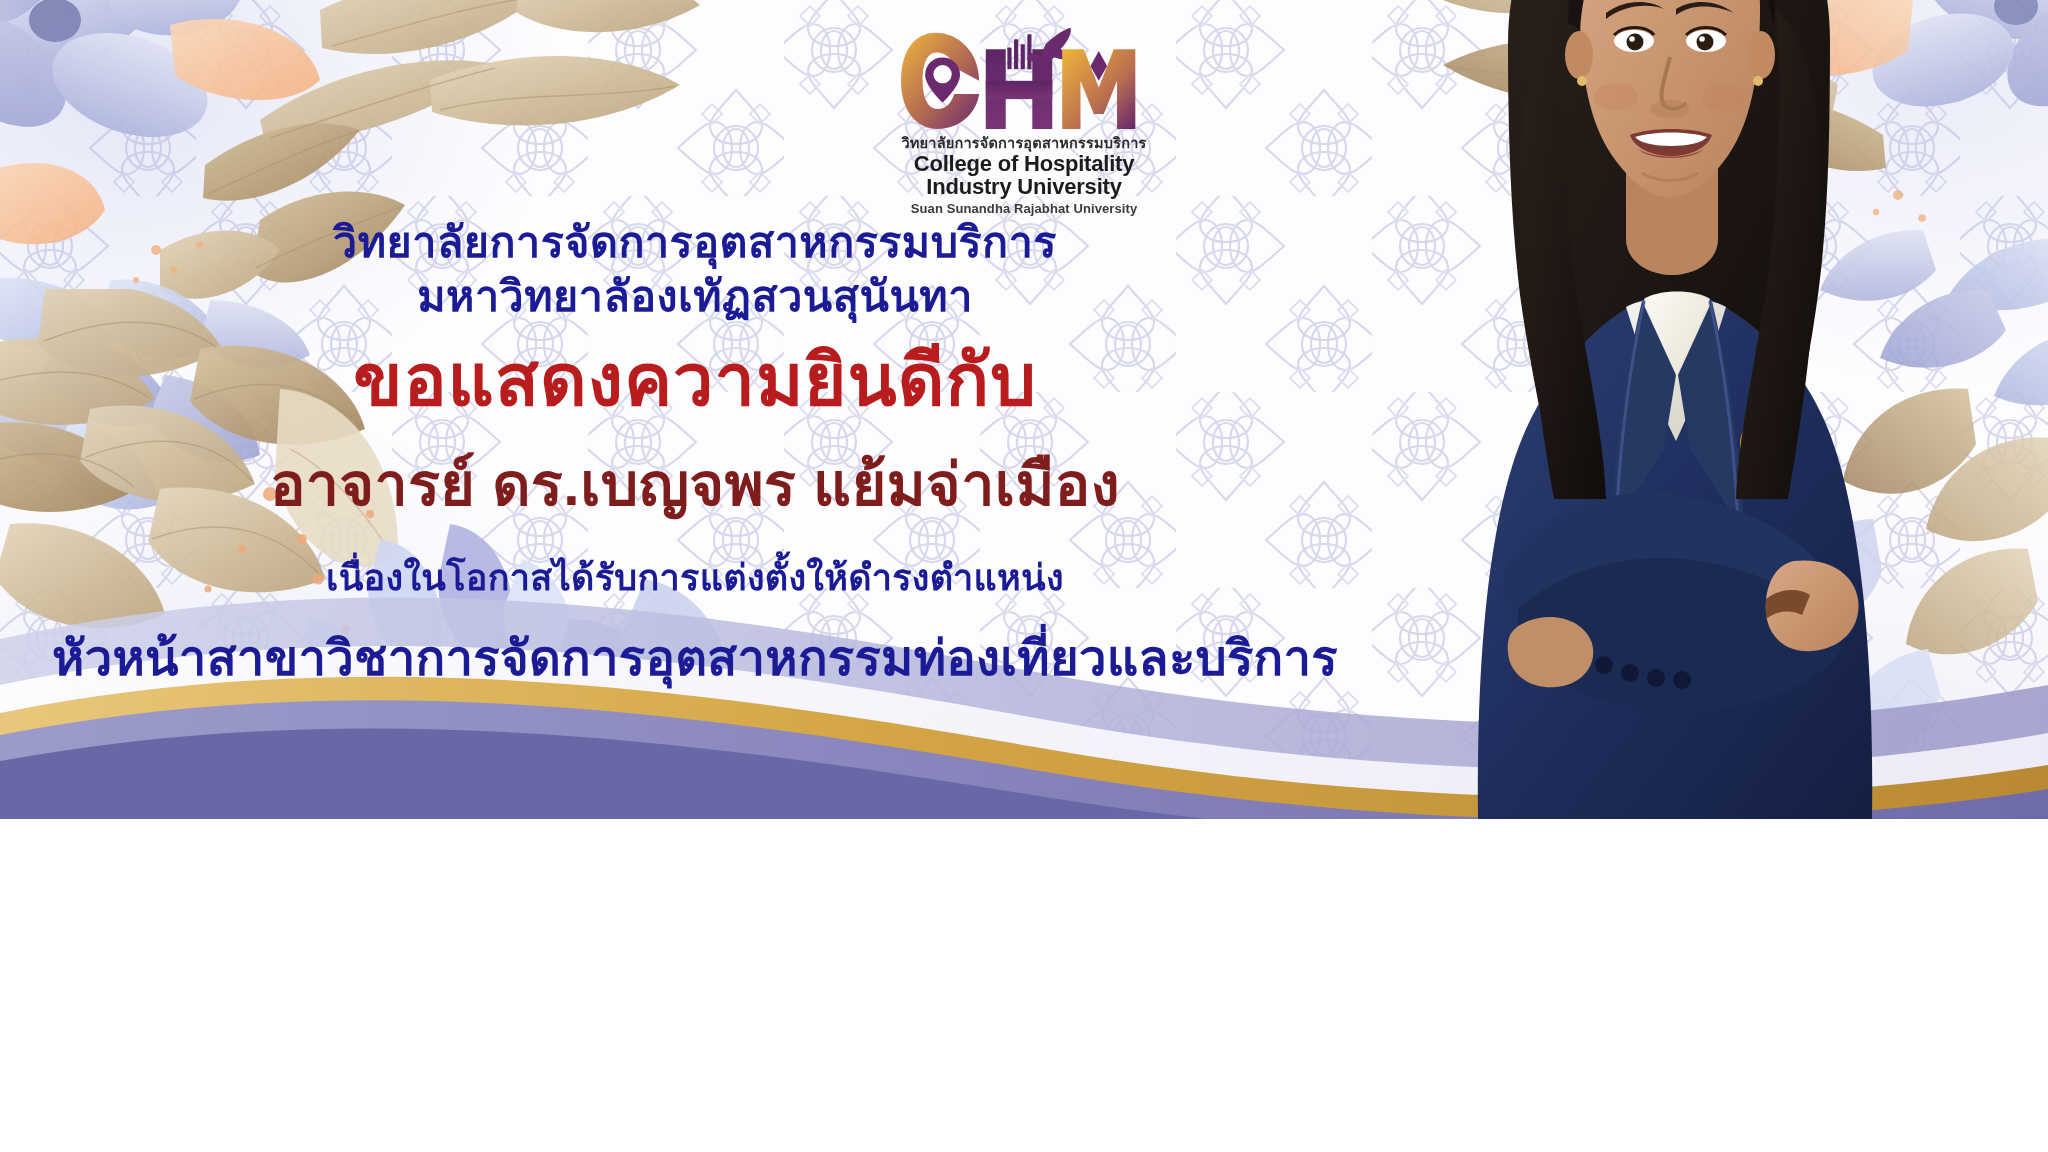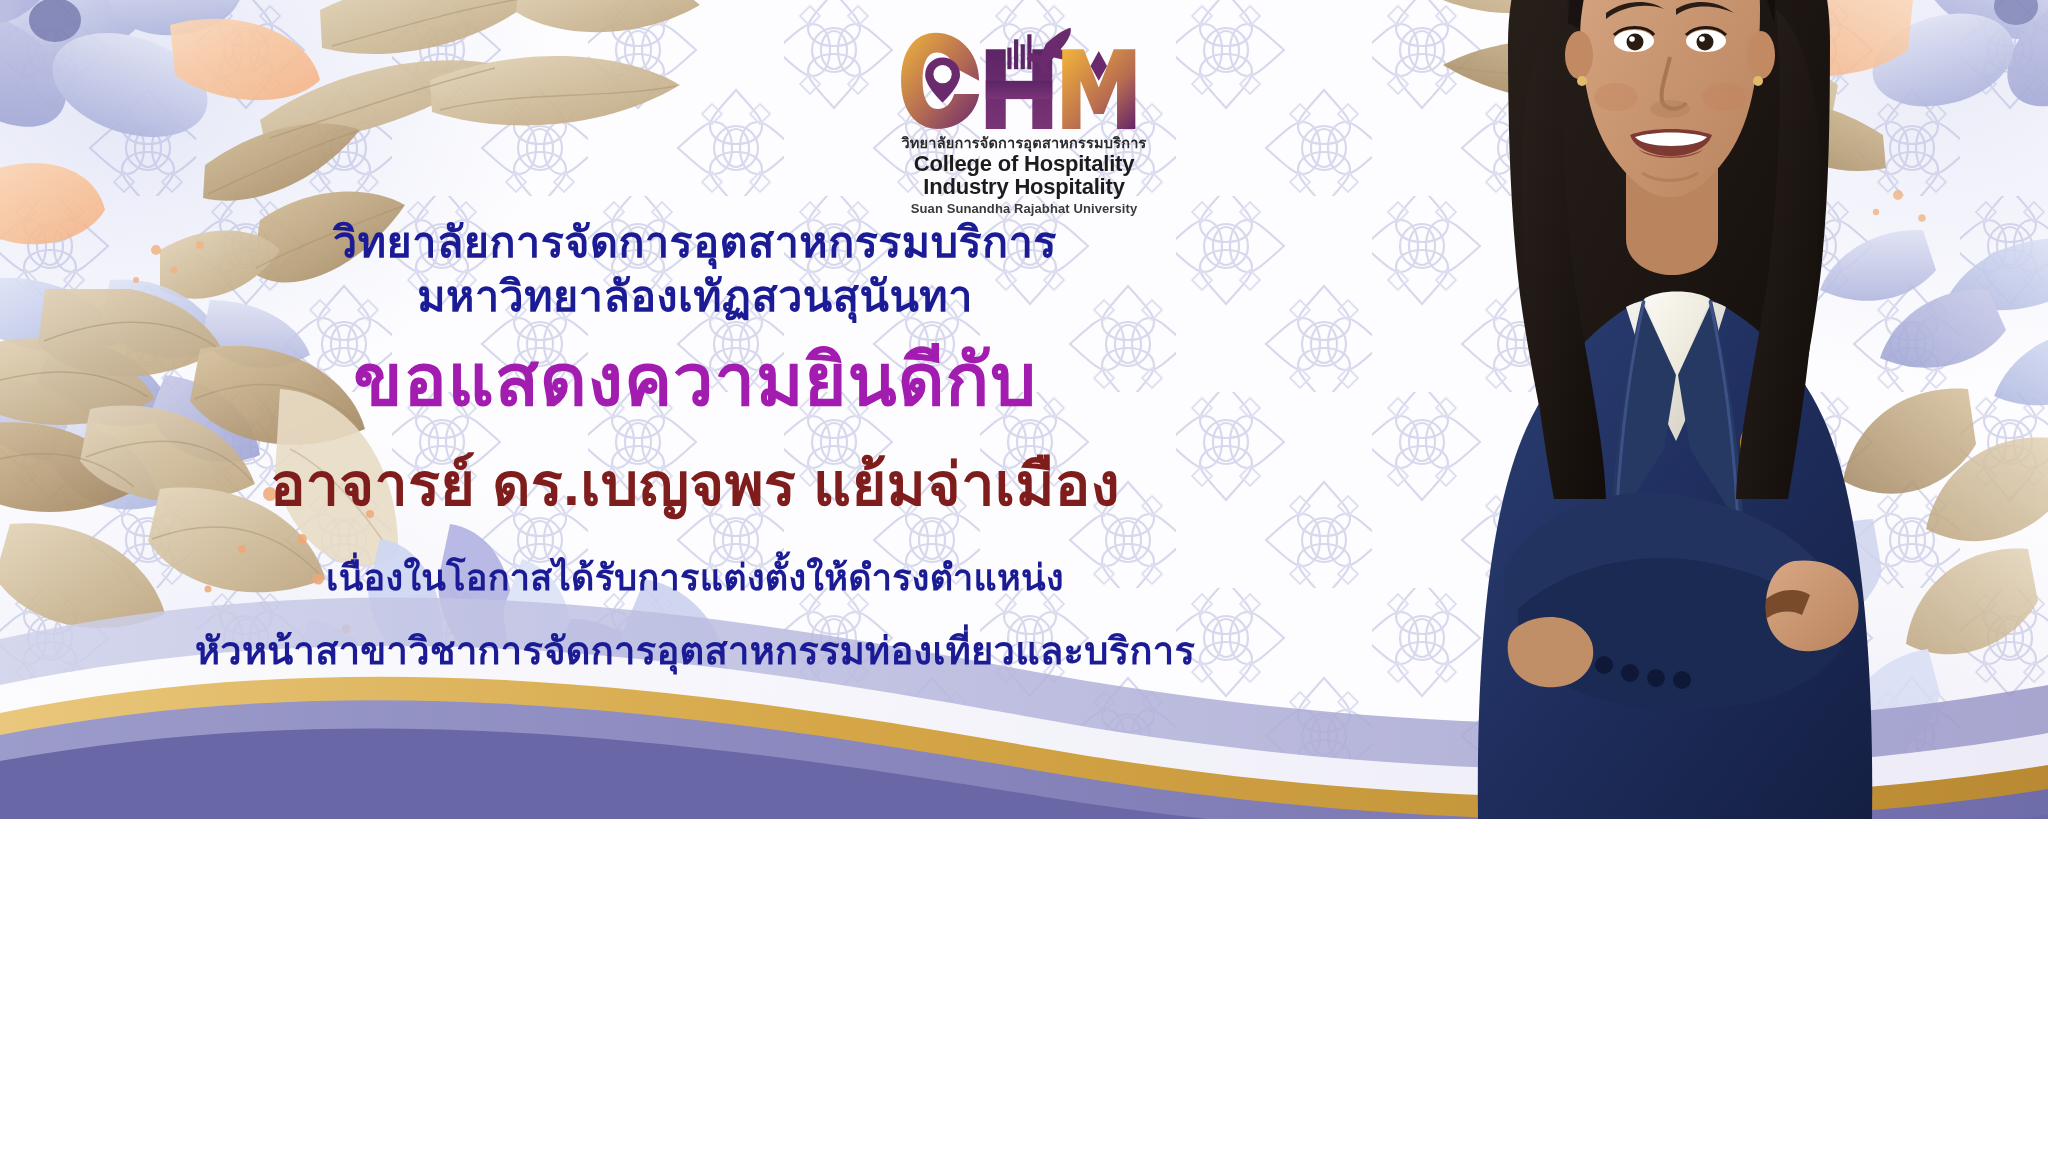--- a/index.html
+++ b/index.html
@@ -109,21 +109,21 @@
     color: #1b1b96;
     font-weight: 700;
     font-size: 43px;
     line-height: 1.30;
     letter-spacing: .5px;
   }
   .line-org2 { margin-top: -2px; }
 
   .line-congrats {
     font-family: "Liberation Serif", "DejaVu Serif", serif;
-    color: #a21caf;
+    color: #b91c1c;
     font-weight: 700;
     font-size: 72px;
     line-height: 1.18;
     margin-top: 14px;
     letter-spacing: 1px;
   }
 
   .line-name {
     color: #7f1d1d;
     font-weight: 700;
@@ -140,21 +140,21 @@
     font-size: 36px;
     line-height: 1.3;
     margin-top: 34px;
     letter-spacing: .3px;
   }
 
   .line-position {
     font-family: "Liberation Serif", "DejaVu Serif", serif;
     color: #1b1b96;
     font-weight: 700;
-    font-size: 38px;
+    font-size: 49px;
     line-height: 1.3;
     margin-top: 26px;
     letter-spacing: .3px;
   }
 
   
   .portrait {
     position: absolute;
     right: 70px;
     bottom: 0;
@@ -424,21 +424,21 @@
       </g>
 
       <path d="M176,22 C186,12 198,4 206,2 C208,8 203,18 194,28 L208,34 L204,42 L186,38 L178,46 L180,56 L173,60 L167,46 L153,40 L157,32 L170,36 Z" fill="#6b2a6e"></path>
 
       <path d="M196,124 L196,28 L222,28 L240,74 L258,28 L284,28 L284,124 L262,124 L262,66 L246,106 L234,106 L218,66 L218,124 Z" fill="url(#gM)"></path>
 
       <path d="M240,30 L250,48 L240,66 L230,48 Z" fill="#6b2a6e"></path>
     </svg>
     <div class="logo-thai">วิทยาลัยการจัดการอุตสาหกรรมบริการ</div>
     <div class="logo-en">College of Hospitality</div>
-    <div class="logo-en">Industry Hospitality</div>
+    <div class="logo-en">Industry University</div>
     <div class="logo-uni">Suan Sunandha Rajabhat University</div>
   </div>
 
   <div class="text-col">
     <div class="line-org1">วิทยาลัยการจัดการอุตสาหกรรมบริการ</div>
     <div class="line-org2">มหาวิทยาลัองเทัฏสวนสุนันทา</div>
     <div class="line-congrats">ขอแสดงความยินดีกับ</div>
     <div class="line-name">อาจารย์ ดร.เบญจพร แย้มจ่าเมือง</div>
     <div class="line-reason">เนื่องในโอกาสได้รับการแต่งตั้งให้ดำรงตำแหน่ง</div>
     <div class="line-position">หัวหน้าสาขาวิชาการจัดการอุตสาหกรรมท่องเที่ยวและบริการ</div>

